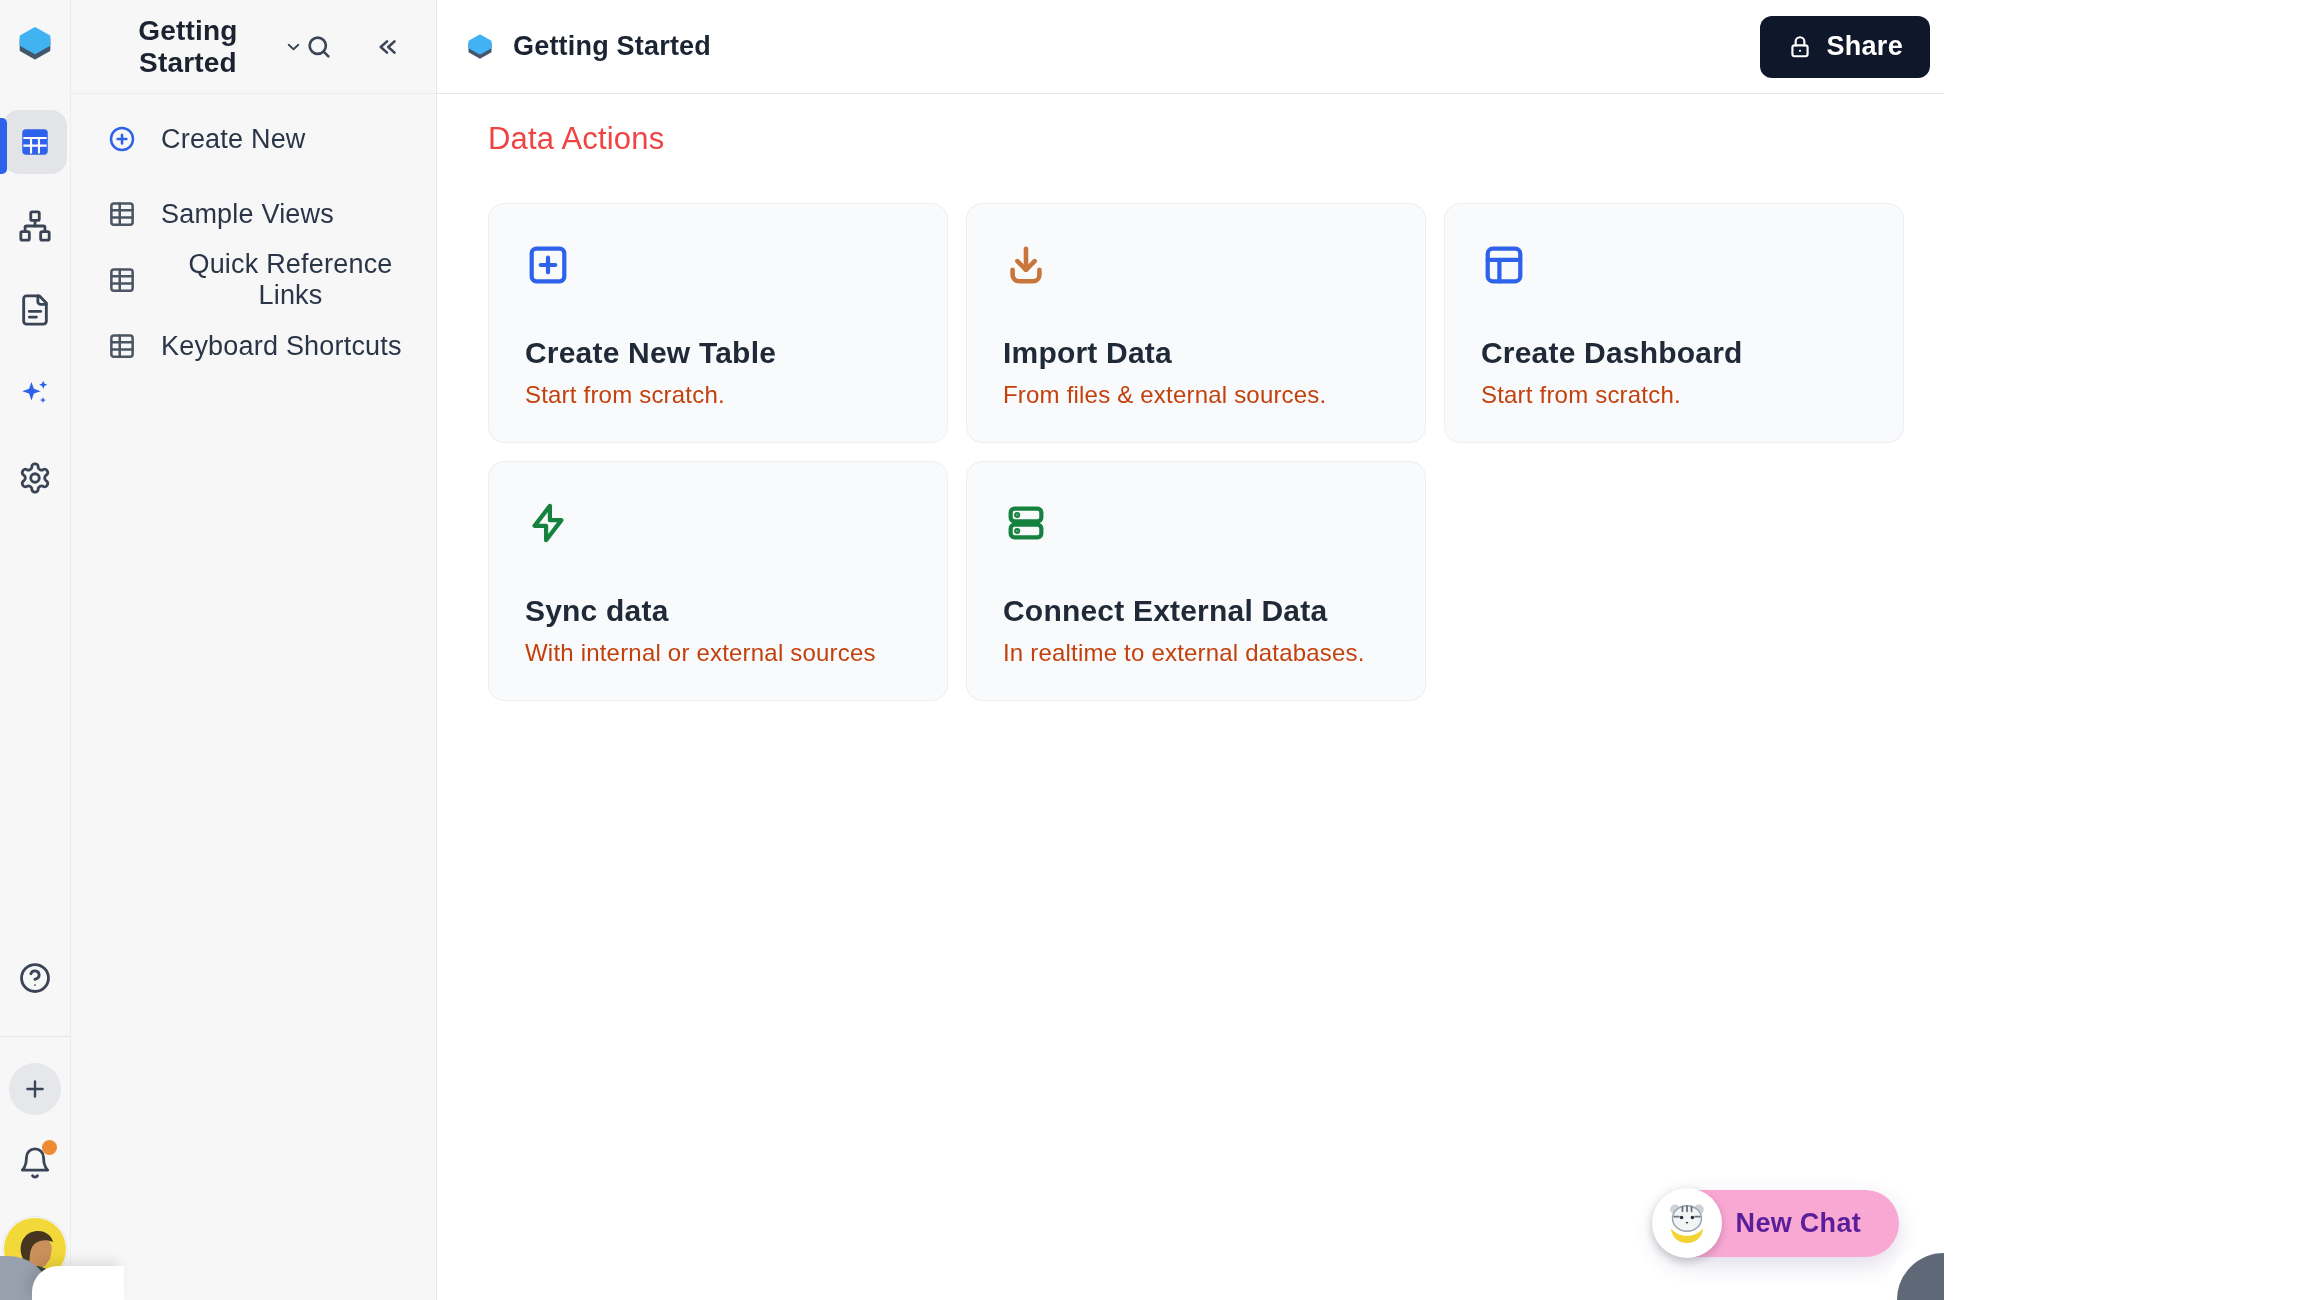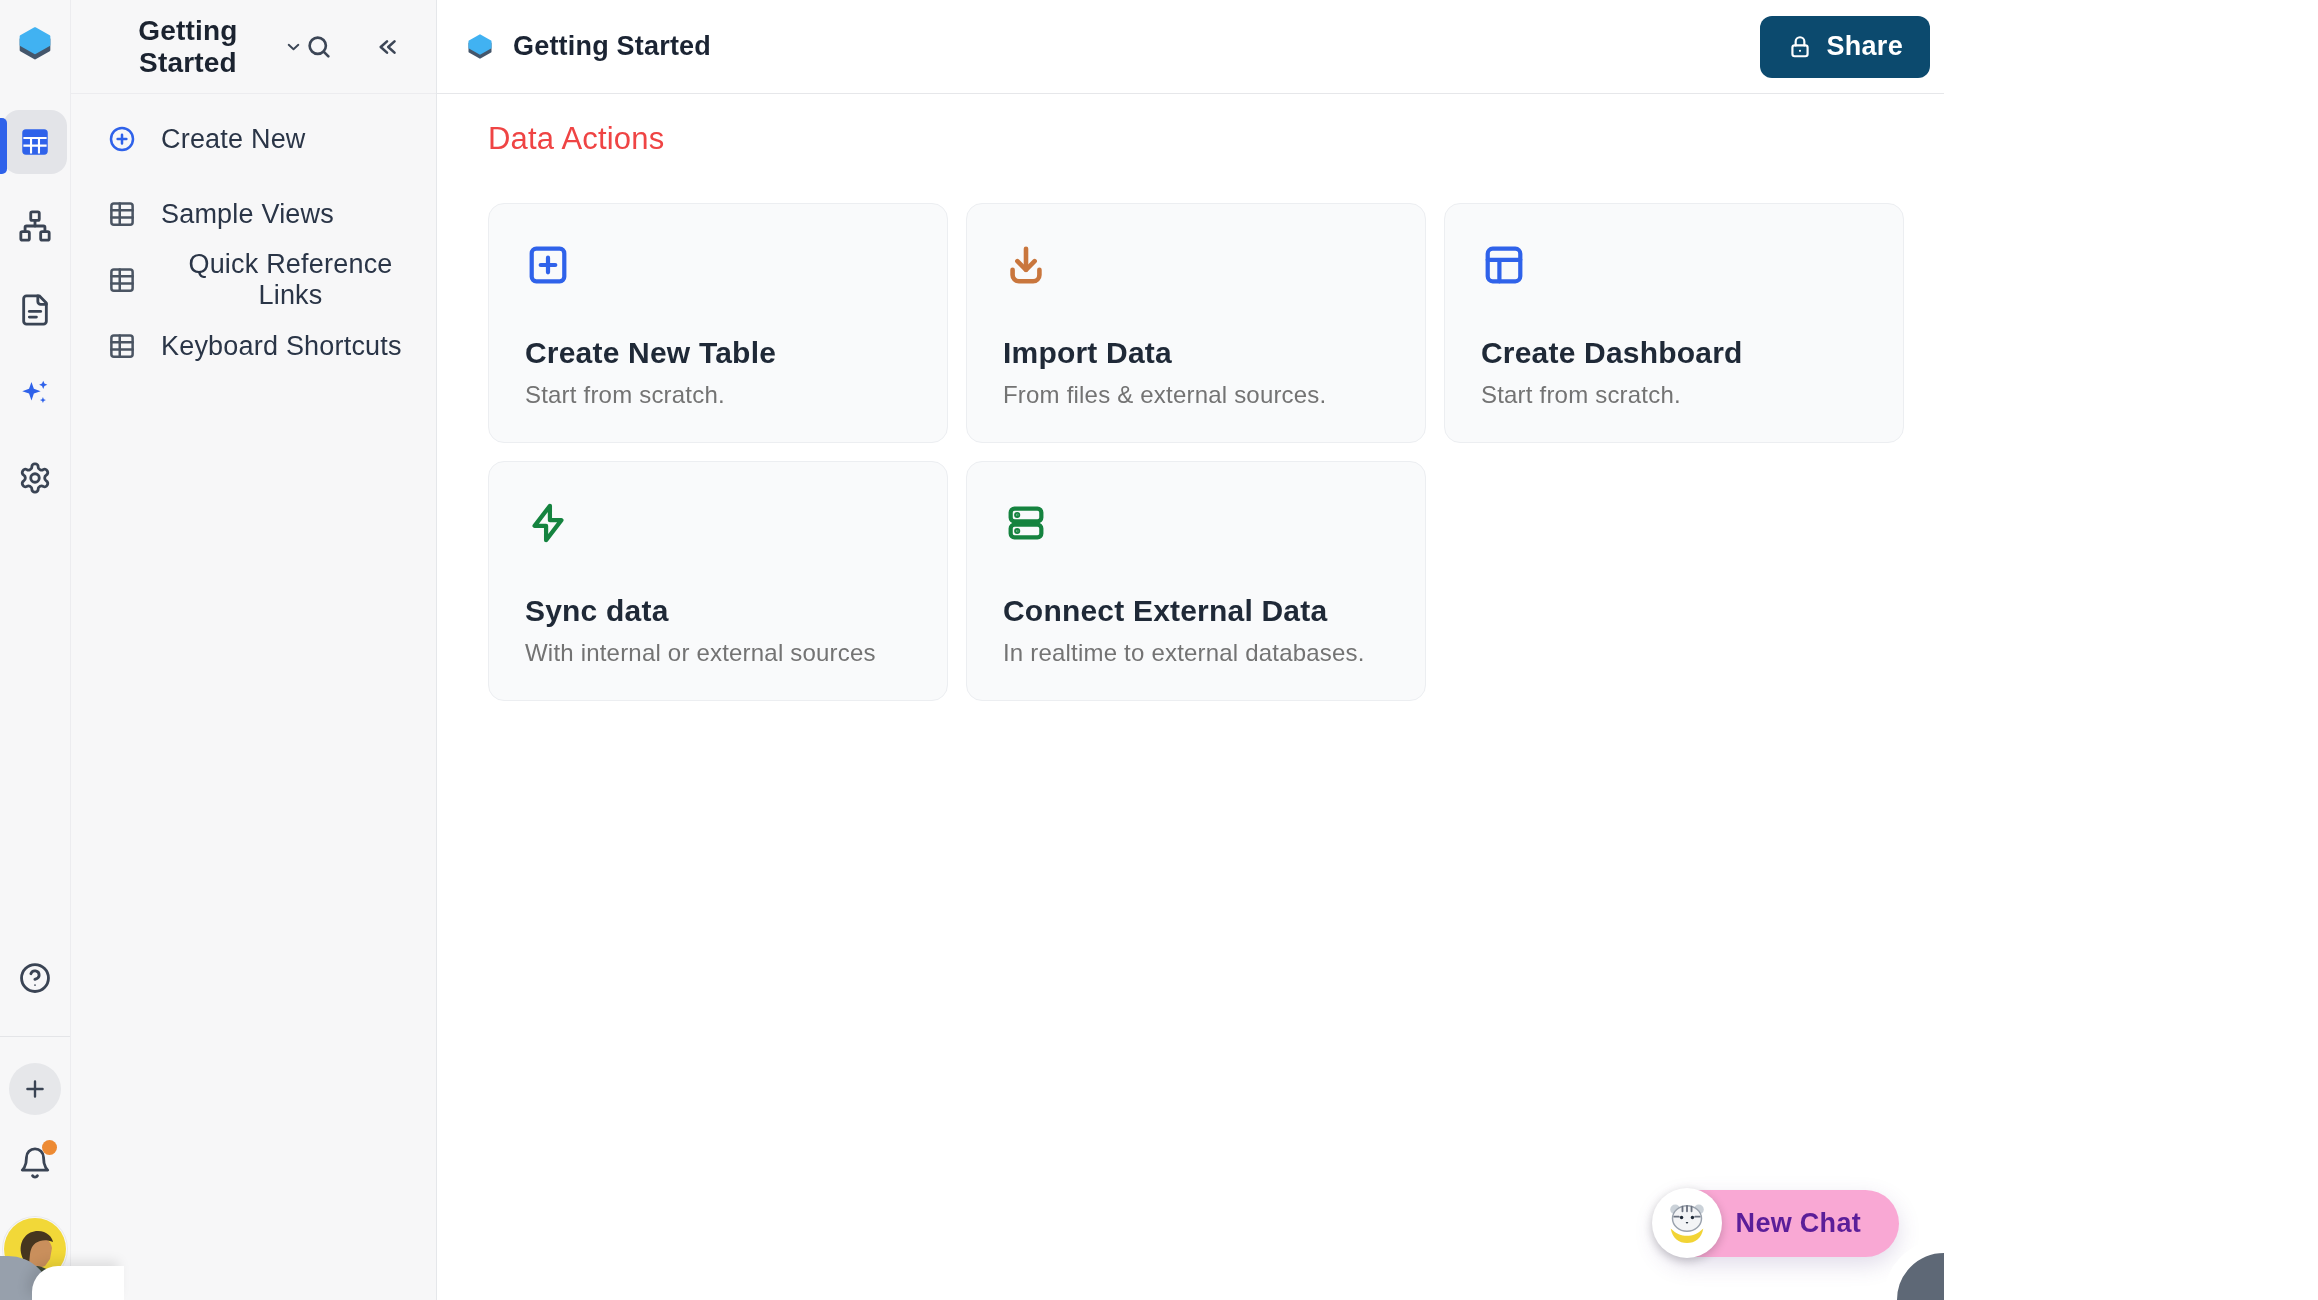--- a/index.html
+++ b/index.html
@@ -54,33 +54,33 @@
   .ic-blue{color:#2F62EA;}
   .ic-gray{color:#4B5563;}
 
   
   .main{flex:1;position:relative;background:#fff;display:flex;flex-direction:column;}
   .main-header{height:94px;box-sizing:border-box;border-bottom:1px solid #E6E7EA;
                display:flex;align-items:center;padding:0 14px 0 28px;}
   .header-logo{width:30px;height:30px;margin-right:18px;display:flex;}
   .header-logo svg{width:30px;height:30px;}
   .page-title{font-size:27px;font-weight:700;color:#1B2433;margin:0;letter-spacing:.2px;}
-  .share-btn{margin-left:auto;height:62px;border-radius:12px;background:#0c4a6e;color:#fff;border:none;
+  .share-btn{margin-left:auto;height:62px;border-radius:12px;background:#0f172a;color:#fff;border:none;
              cursor:pointer;display:flex;align-items:center;gap:13px;padding:0 27px;font-family:inherit;
              font-size:27px;font-weight:600;letter-spacing:.3px;}
   .share-btn svg{width:26px;height:26px;}
 
   .content{padding:27px 40px 0 51px;}
   .section-title{font-size:31px;font-weight:400;color:#ef4444;margin:0 0 46px;letter-spacing:.2px;}
   .cards{display:grid;grid-template-columns:repeat(3,460px);column-gap:48px;row-gap:55px;gap:18px;}
   .card{height:240px;box-sizing:border-box;background:#F9FAFB;border:1px solid #ECEEF1;border-radius:16px;
         padding:38px 36px;cursor:pointer;text-align:left;}
   .card-icon svg{width:46px;height:46px;display:block;}
   .card-title{margin-top:48px;font-size:30px;font-weight:700;color:#1F2937;letter-spacing:.2px;}
-  .card-sub{margin-top:11px;font-size:24px;color:#737373;letter-spacing:.2px;}
+  .card-sub{margin-top:11px;font-size:24px;color:#c2410c;letter-spacing:.2px;}
   .c-blue{color:#2F62EA;} .c-orange{color:#C9763D;} .c-green{color:#15833F;}
 
   
   .chat-pill{position:absolute;right:45px;bottom:43px;height:67px;border-radius:34px;background:#f9a8d4;
              border:none;cursor:pointer;display:flex;align-items:center;padding:0 38px 0 80px;
              box-shadow:0 8px 22px rgba(90,60,140,.18);font-family:inherit;}
   .chat-avatar{position:absolute;left:-4px;top:-2px;width:70px;height:70px;border-radius:50%;background:#fff;
                box-shadow:0 3px 10px rgba(0,0,0,.2);display:flex;align-items:center;justify-content:center;}
   .chat-avatar svg{width:58px;height:58px;}
   .chat-label{font-size:27px;font-weight:600;color:#5B1E99;letter-spacing:.3px;}

